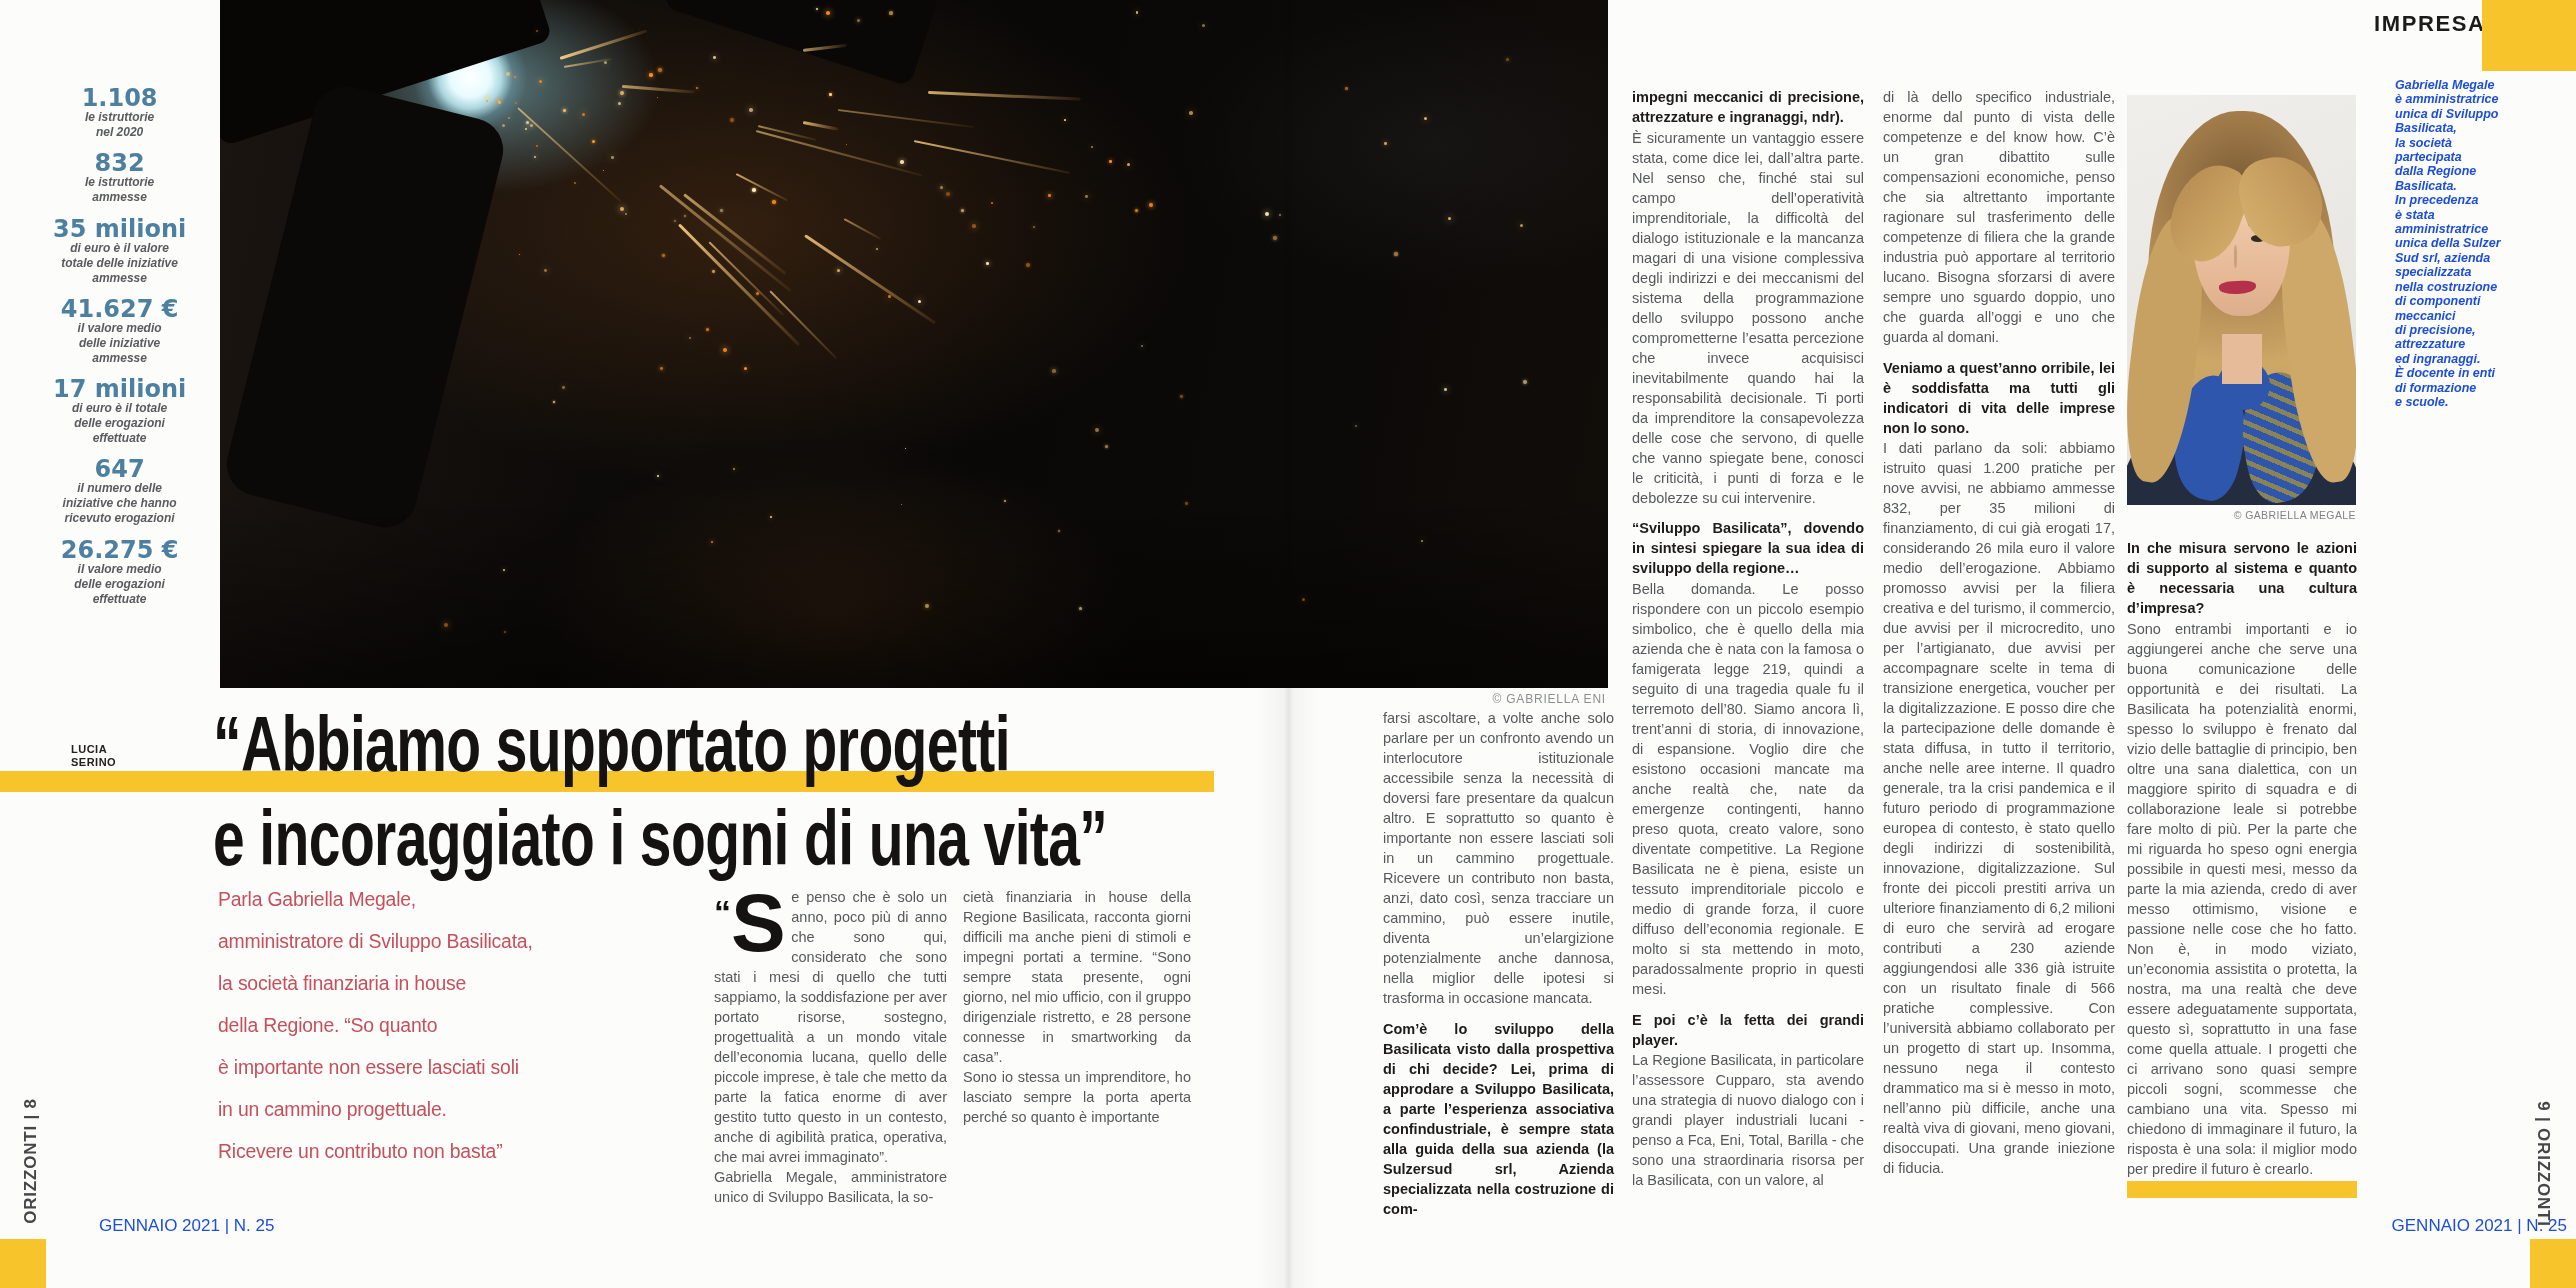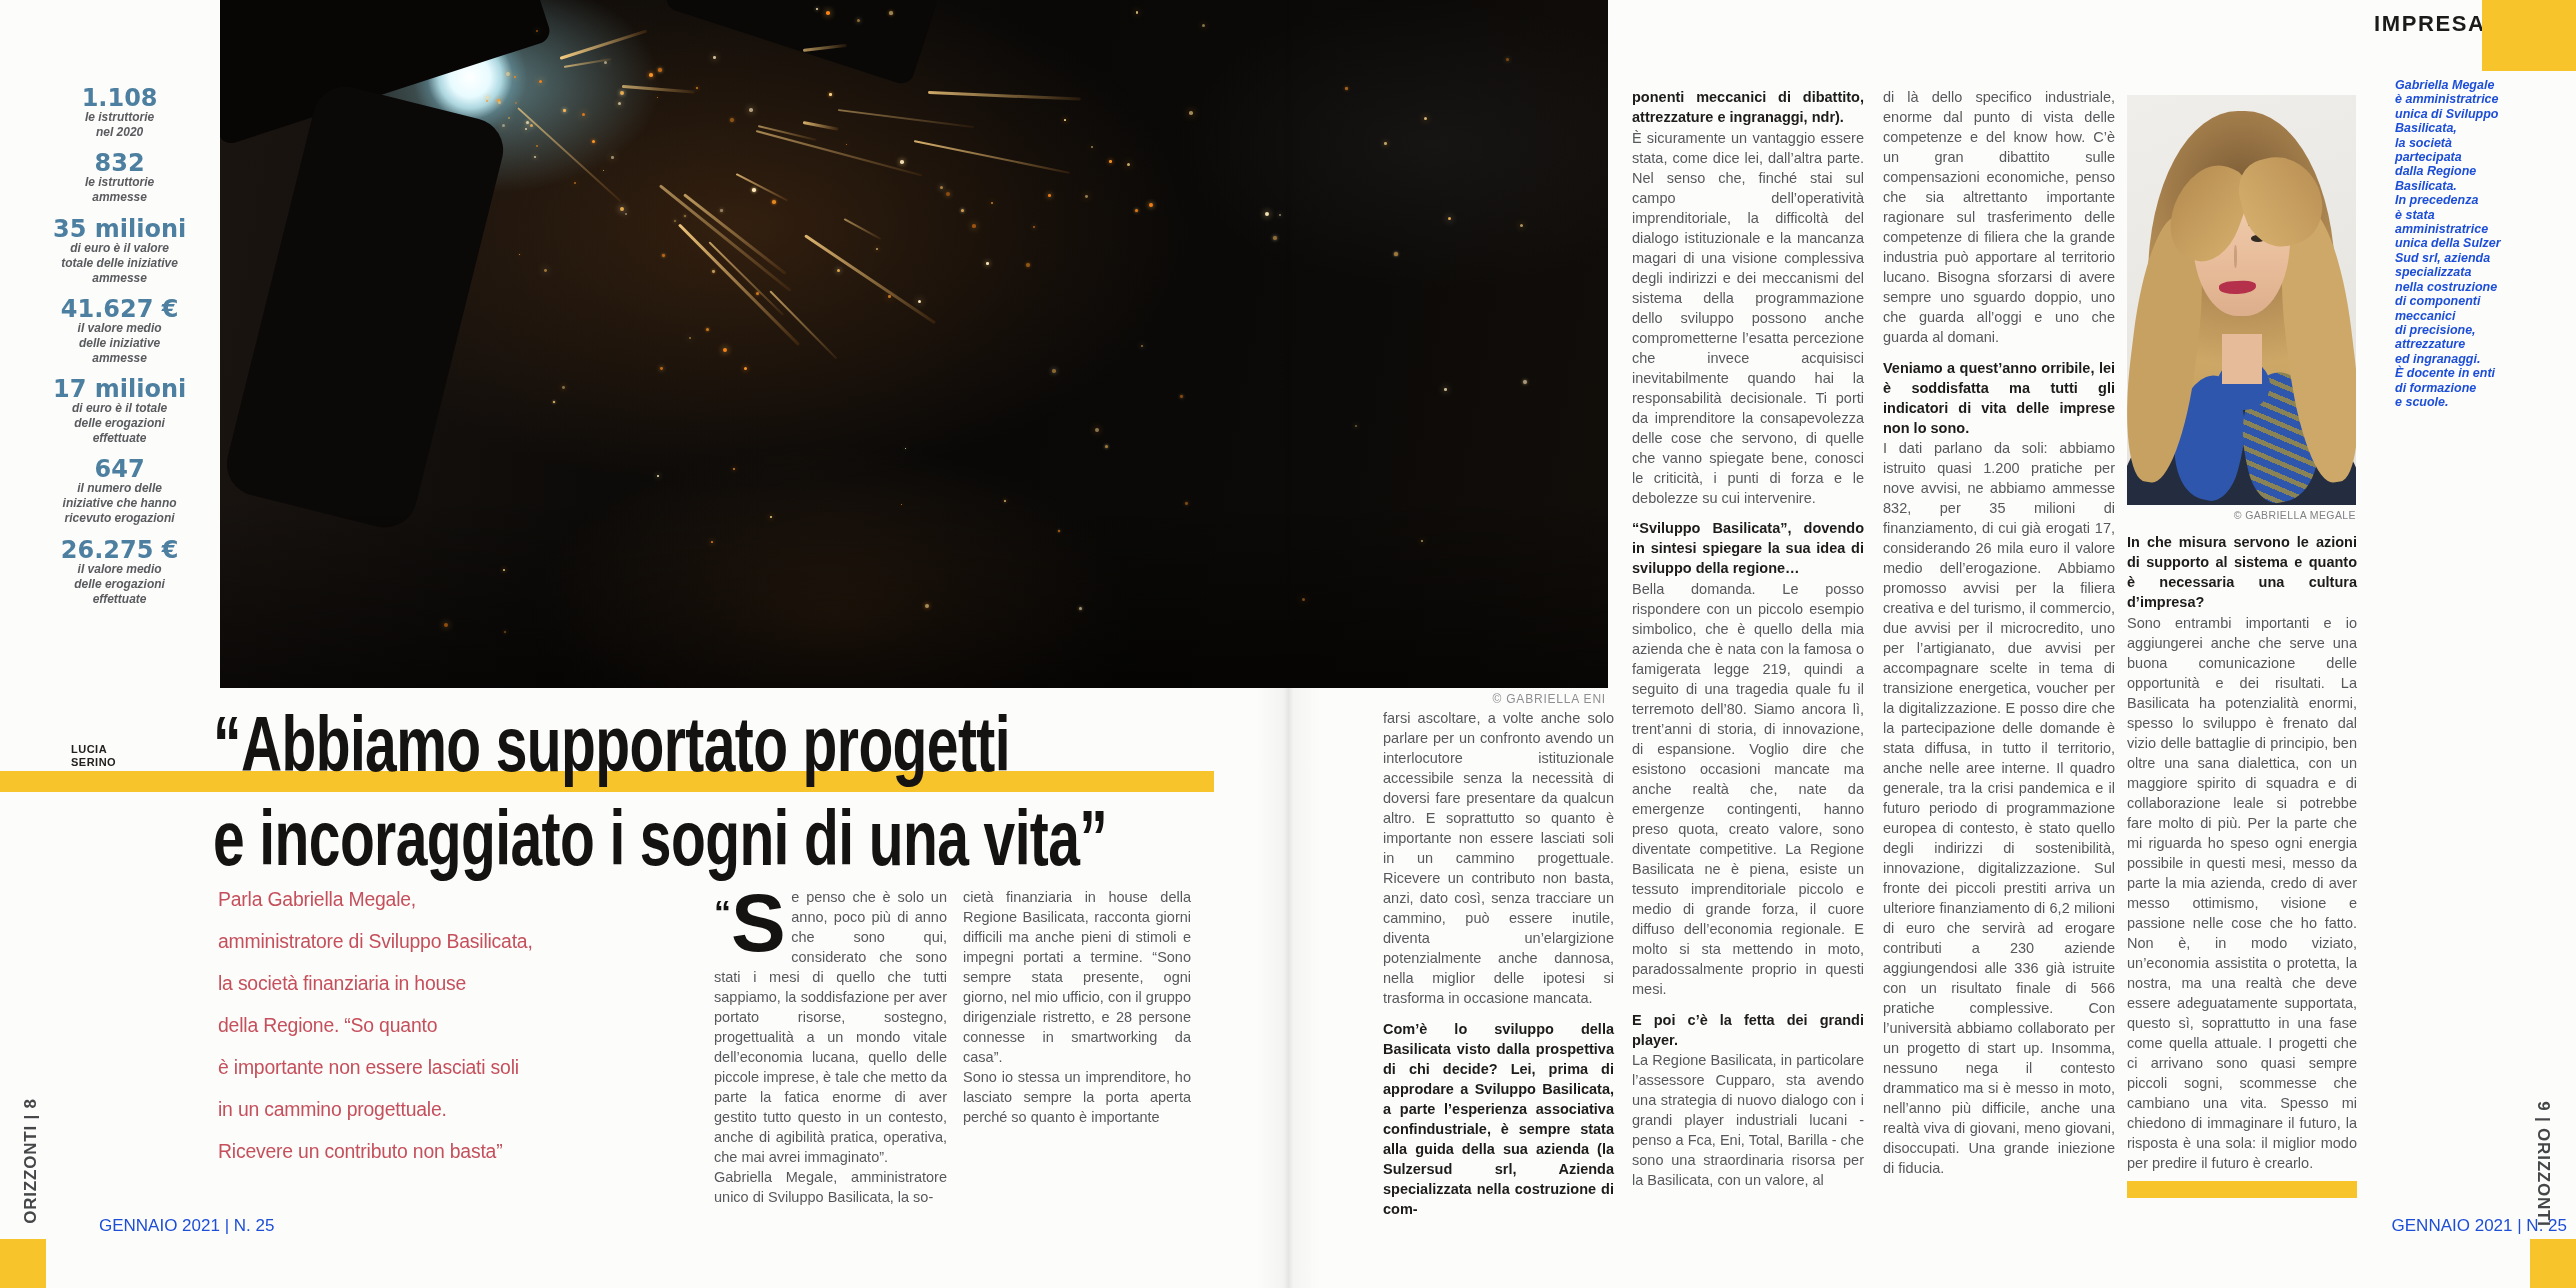--- a/index.html
+++ b/index.html
@@ -319,21 +319,21 @@
   <div class="bodycol" id="colB">
     <p class="p">cietà finanziaria in house della Regione Basilicata, racconta giorni difficili ma anche pieni di stimoli e impegni portati a termine. “Sono sempre stata presente, ogni giorno, nel mio ufficio, con il gruppo dirigenziale ristretto, e 28 persone connesse in smartworking da casa”.</p>
     <p class="p">Sono io stessa un imprenditore, ho lasciato sempre la porta aperta perché so quanto è importante</p>
   </div>
 
   <div class="bodycol" id="colR1">
     <p class="p">farsi ascoltare, a volte anche solo parlare per un confronto avendo un interlocutore istituzionale accessibile senza la necessità di doversi fare presentare da qualcun altro. E soprattutto so quanto è importante non essere lasciati soli in un cammino progettuale. Ricevere un contributo non basta, anzi, dato così, senza tracciare un cammino, può essere inutile, diventa un’elargizione potenzialmente anche dannosa, nella miglior delle ipotesi si trasforma in occasione mancata.</p>
     <p class="q">Com’è lo sviluppo della Basilicata visto dalla prospettiva di chi decide? Lei, prima di approdare a Sviluppo Basilicata, a parte l’esperienza associativa confindustriale, è sempre stata alla guida della sua azienda (la Sulzersud srl, Azienda specializzata nella costruzione di com-</p>
   </div>
   <div class="bodycol" id="colR2">
-    <p class="q" style="margin-top:0">ponenti meccanici di dibattito, attrezzature e ingranaggi, ndr).</p>
+    <p class="q" style="margin-top:0">impegni meccanici di precisione, attrezzature e ingranaggi, ndr).</p>
     <p class="p">È sicuramente un vantaggio essere stata, come dice lei, dall’altra parte. Nel senso che, finché stai sul campo dell’operatività imprenditoriale, la difficoltà del dialogo istituzionale e la mancanza magari di una visione complessiva degli indirizzi e dei meccanismi del sistema della programmazione dello sviluppo possono anche comprometterne l’esatta percezione che invece acquisisci inevitabilmente quando hai la responsabilità decisionale. Ti porti da imprenditore la consapevolezza delle cose che servono, di quelle che vanno spiegate bene, conosci le criticità, i punti di forza e le debolezze su cui intervenire.</p>
     <p class="q">“Sviluppo Basilicata”, dovendo in sintesi spiegare la sua idea di sviluppo della regione…</p>
     <p class="p">Bella domanda. Le posso rispondere con un piccolo esempio simbolico, che è quello della mia azienda che è nata con la famosa o famigerata legge 219, quindi a seguito di una tragedia quale fu il terremoto dell’80. Siamo ancora lì, trent’anni di storia, di innovazione, di espansione. Voglio dire che esistono occasioni mancate ma anche realtà che, nate da emergenze contingenti, hanno preso quota, creato valore, sono diventate competitive. La Regione Basilicata ne è piena, esiste un tessuto imprenditoriale piccolo e medio di grande forza, il cuore diffuso dell’economia regionale. E molto si sta mettendo in moto, paradossalmente proprio in questi mesi.</p>
     <p class="q">E poi c’è la fetta dei grandi player.</p>
     <p class="p">La Regione Basilicata, in particolare l’assessore Cupparo, sta avendo una strategia di nuovo dialogo con i grandi player industriali lucani - penso a Fca, Eni, Total, Barilla - che sono una straordinaria risorsa per la Basilicata, con un valore, al</p>
   </div>
   <div class="bodycol" id="colR3">
     <p class="p">di là dello specifico industriale, enorme dal punto di vista delle competenze e del know how. C’è un gran dibattito sulle compensazioni economiche, penso che sia altrettanto importante ragionare sul trasferimento delle competenze di filiera che la grande industria può apportare al territorio lucano. Bisogna sforzarsi di avere sempre uno sguardo doppio, uno che guarda all’oggi e uno che guarda al domani.</p>
     <p class="q">Veniamo a quest’anno orribile, lei è soddisfatta ma tutti gli indicatori di vita delle imprese non lo sono.</p>
     <p class="p">I dati parlano da soli: abbiamo istruito quasi 1.200 pratiche per nove avvisi, ne abbiamo ammesse 832, per 35 milioni di finanziamento, di cui già erogati 17, considerando 26 mila euro il valore medio dell’erogazione. Abbiamo promosso avvisi per la filiera creativa e del turismo, il commercio, due avvisi per il microcredito, uno per l’artigianato, due avvisi per accompagnare scelte in tema di transizione energetica, voucher per la digitalizzazione. E posso dire che la partecipazione delle domande è stata diffusa, in tutto il territorio, anche nelle aree interne. Il quadro generale, tra la crisi pandemica e il futuro periodo di programmazione europea di contesto, è stato quello degli indirizzi di sostenibilità, innovazione, digitalizzazione. Sul fronte dei piccoli prestiti arriva un ulteriore finanziamento di 6,2 milioni di euro che servirà ad erogare contributi a 230 aziende aggiungendosi alle 336 già istruite con un risultato finale di 566 pratiche complessive. Con l’università abbiamo collaborato per un progetto di start up. Insomma, nessuno nega il contesto drammatico ma si è messo in moto, nell’anno più difficile, anche una realtà viva di giovani, meno giovani, disoccupati. Una grande iniezione di fiducia.</p>
@@ -353,21 +353,21 @@
     <div class="po-brow-r"></div>
     <div class="po-eye-l"></div>
     <div class="po-eye-r"></div>
     <div class="po-nose"></div>
     <div class="po-lips"></div>
     <div class="po-fringe-l"></div>
     <div class="po-fringe-r"></div>
   </div>
   <div id="portrait-credit">© GABRIELLA MEGALE</div>
   <div class="bodycol" id="colR4">
-    <p class="q" style="margin-top:8px">In che misura servono le azioni di supporto al sistema e quanto è necessaria una cultura d’impresa?</p>
+    <p class="q" style="margin-top:14px">In che misura servono le azioni di supporto al sistema e quanto è necessaria una cultura d’impresa?</p>
     <p class="p">Sono entrambi importanti e io aggiungerei anche che serve una buona comunicazione delle opportunità e dei risultati. La Basilicata ha potenzialità enormi, spesso lo sviluppo è frenato dal vizio delle battaglie di principio, ben oltre una sana dialettica, con un maggiore spirito di squadra e di collaborazione leale si potrebbe fare molto di più. Per la parte che mi riguarda ho speso ogni energia possibile in questi mesi, messo da parte la mia azienda, credo di aver messo ottimismo, visione e passione nelle cose che ho fatto. Non è, in modo viziato, un’economia assistita o protetta, la nostra, ma una realtà che deve essere adeguatamente supportata, questo sì, soprattutto in una fase come quella attuale. I progetti che ci arrivano sono quasi sempre piccoli sogni, scommesse che cambiano una vita. Spesso mi chiedono di immaginare il futuro, la risposta è una sola: il miglior modo per predire il futuro è crearlo.</p>
   </div>
   <div id="bar-bottom"></div>
 
   <div id="impresa">IMPRESA</div>
   <div id="yellow-top"></div>
   <div id="caption">Gabriella Megale
 è amministratrice
 unica di Sviluppo
 Basilicata,

